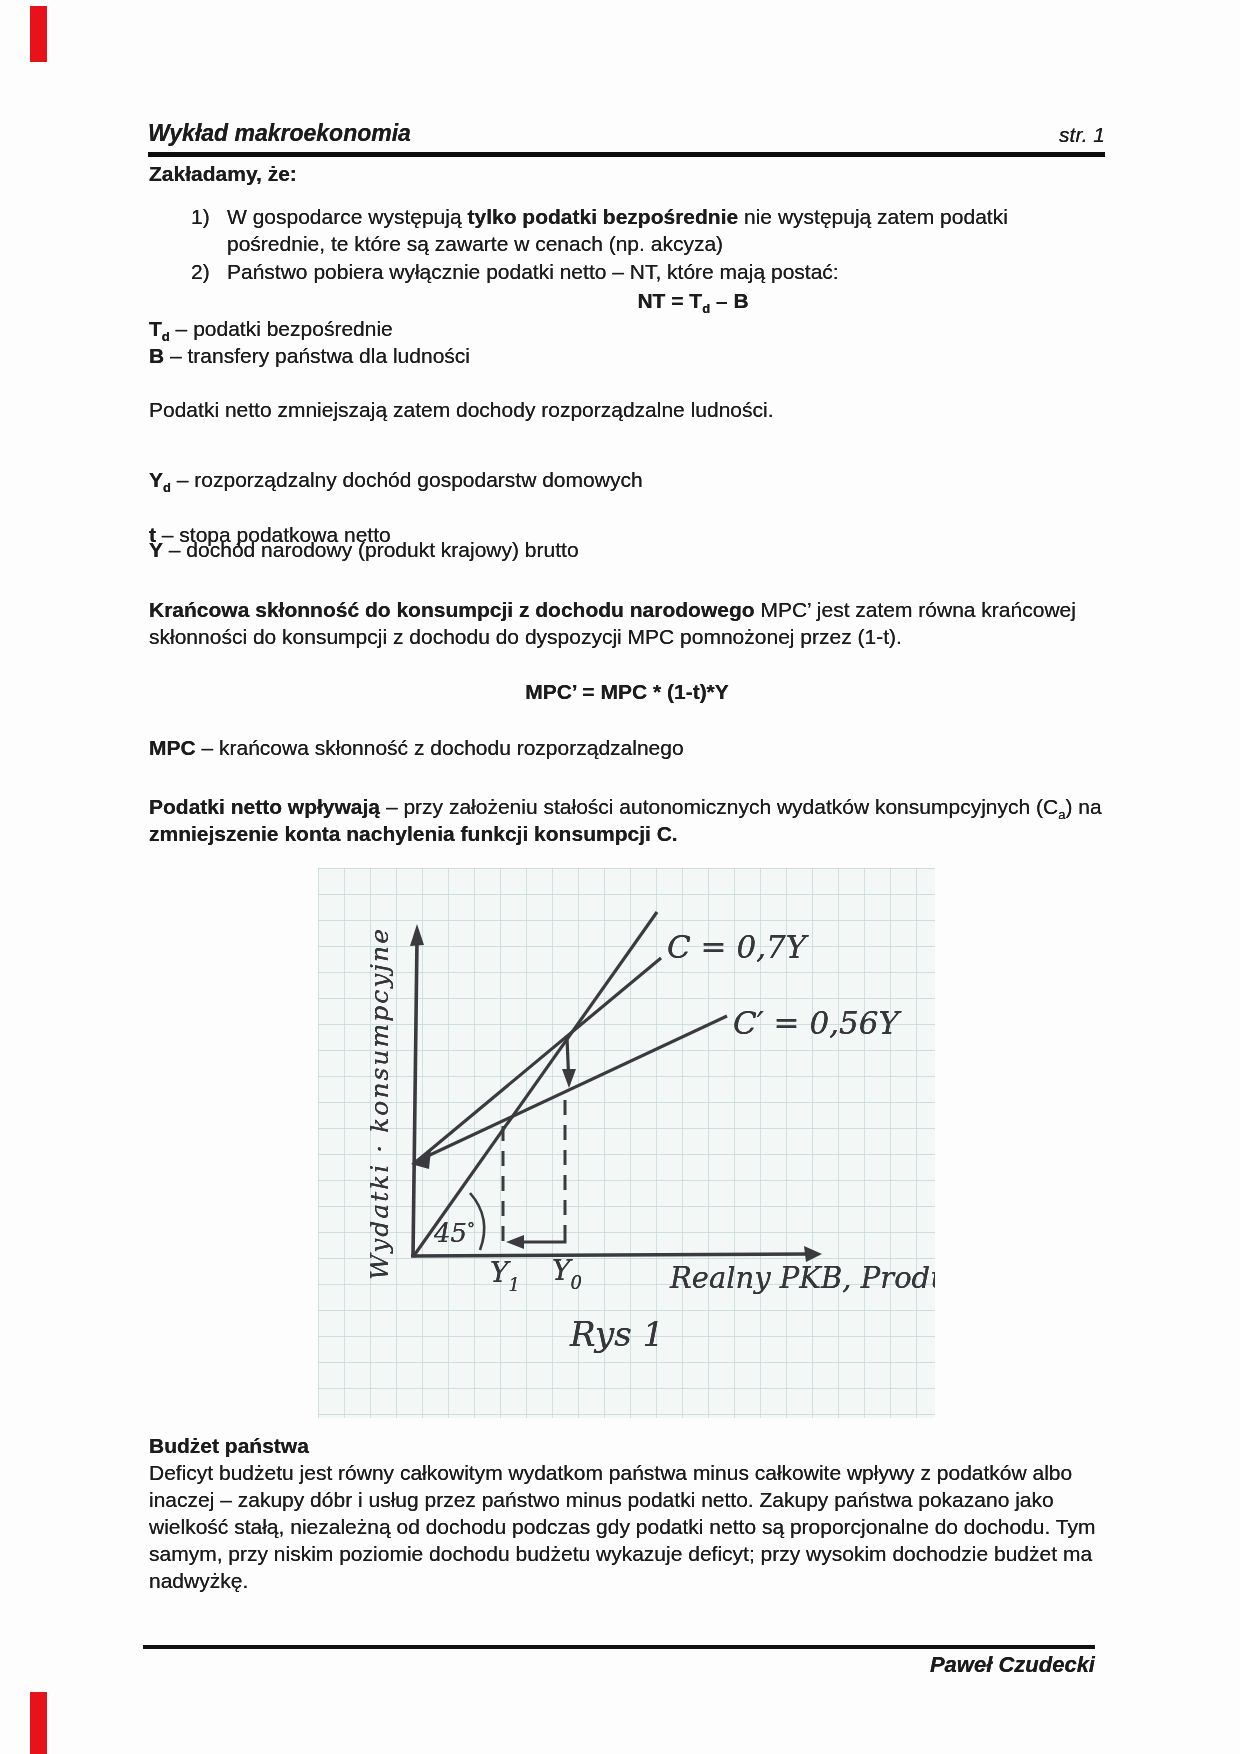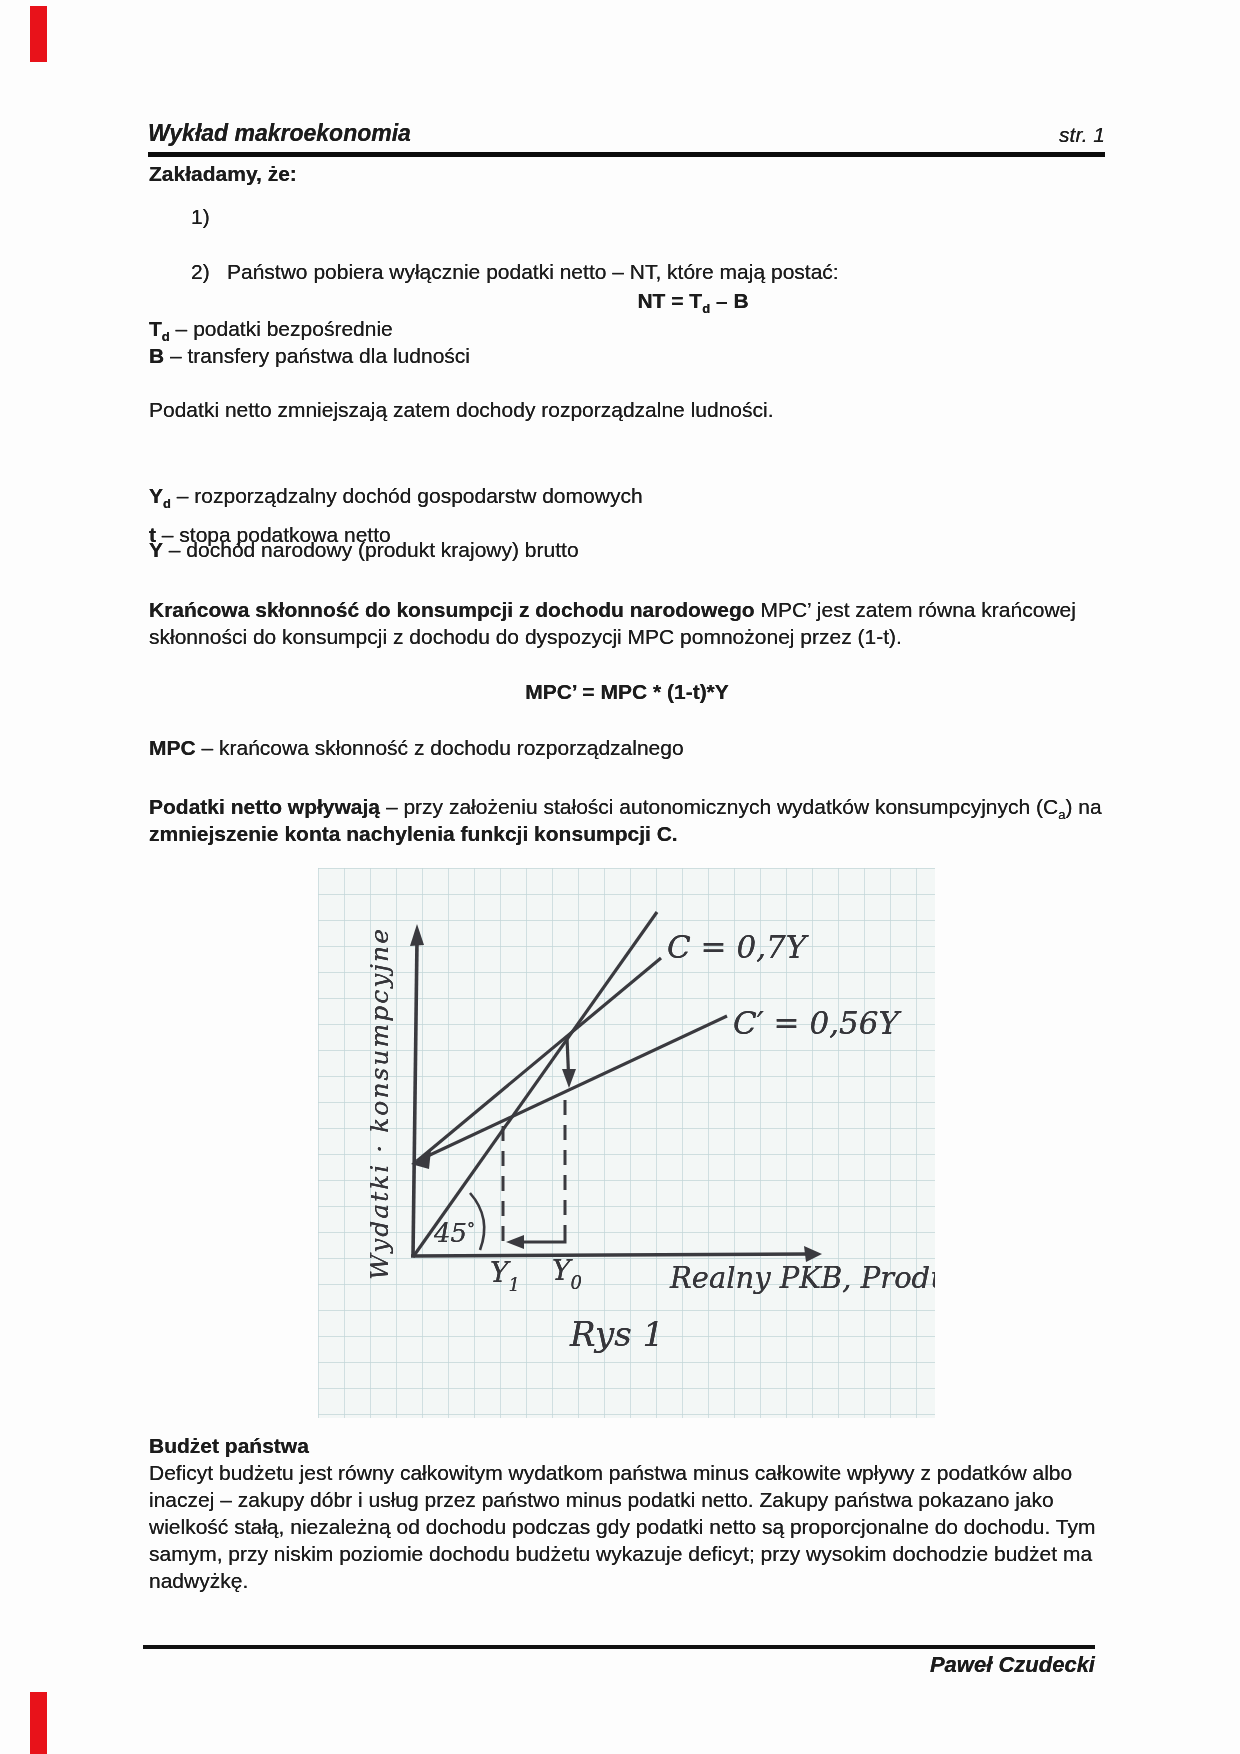--- a/index.html
+++ b/index.html
@@ -45,33 +45,34 @@
 
   <div class="hdr">
     <span class="title">Wykład makroekonomia</span>
     <span class="pg">str. 1</span>
   </div>
 
   <div class="blk bold" style="top:160px">Zakładamy, że:</div>
 
   <div class="blk li" style="top:203px">
     <span class="num">1)</span>
+    <span><span>W gospodarce występują </span><span class="b">tylko podatki bezpośrednie</span><span> nie występują zatem podatki</span><br><span>pośrednie, te które są zawarte w cenach (np. akcyza)</span></span>
   </div>
   <div class="blk li" style="top:258px">
     <span class="num">2)</span>
     <span><span>Państwo pobiera wyłącznie podatki netto – NT, które mają postać:</span></span>
   </div>
 
   <div class="blk center" style="top:287px;padding-left:66px"><span class="b">NT = T</span><sub class="b">d</sub><span class="b"> – B</span></div>
   <div class="blk" style="top:315px"><span class="b">T</span><sub class="b">d</sub><span> – podatki bezpośrednie</span></div>
   <div class="blk" style="top:342px"><span class="b">B</span><span> – transfery państwa dla ludności</span></div>
 
   <div class="blk" style="top:396px">Podatki netto zmniejszają zatem dochody rozporządzalne ludności.</div>
 
-  <div class="blk" style="top:482px"><span class="b">Y</span><sub class="b">d</sub><span> – rozporządzalny dochód gospodarstw domowych</span></div>
+  <div class="blk" style="top:466px"><span class="b">Y</span><sub class="b">d</sub><span> – rozporządzalny dochód gospodarstw domowych</span></div>
   <div class="blk" style="top:521px"><span class="b">t</span><span> – stopa podatkowa netto</span></div>
   <div class="blk" style="top:536px"><span class="b">Y</span><span> – dochód narodowy (produkt krajowy) brutto</span></div>
 
   <div class="blk" style="top:596px"><span class="b">Krańcowa skłonność do konsumpcji z dochodu narodowego</span><span> MPC’ jest zatem równa krańcowej</span><br><span>skłonności do konsumpcji z dochodu do dyspozycji MPC pomnożonej przez (1-t).</span></div>
 
   <div class="blk center" style="top:678px"><span class="b">MPC’ = MPC * (1-t)*Y</span></div>
   <div class="blk" style="top:793px"><span class="b">Podatki netto wpływają</span><span> – przy założeniu stałości autonomicznych wydatków konsumpcyjnych (C</span><sub>a</sub><span>) na</span><br><span class="b">zmniejszenie konta nachylenia funkcji konsumpcji C.</span></div>
 
   <div class="blk" style="top:734px"><span class="b">MPC</span><span> – krańcowa skłonność z dochodu rozporządzalnego</span></div>
 

